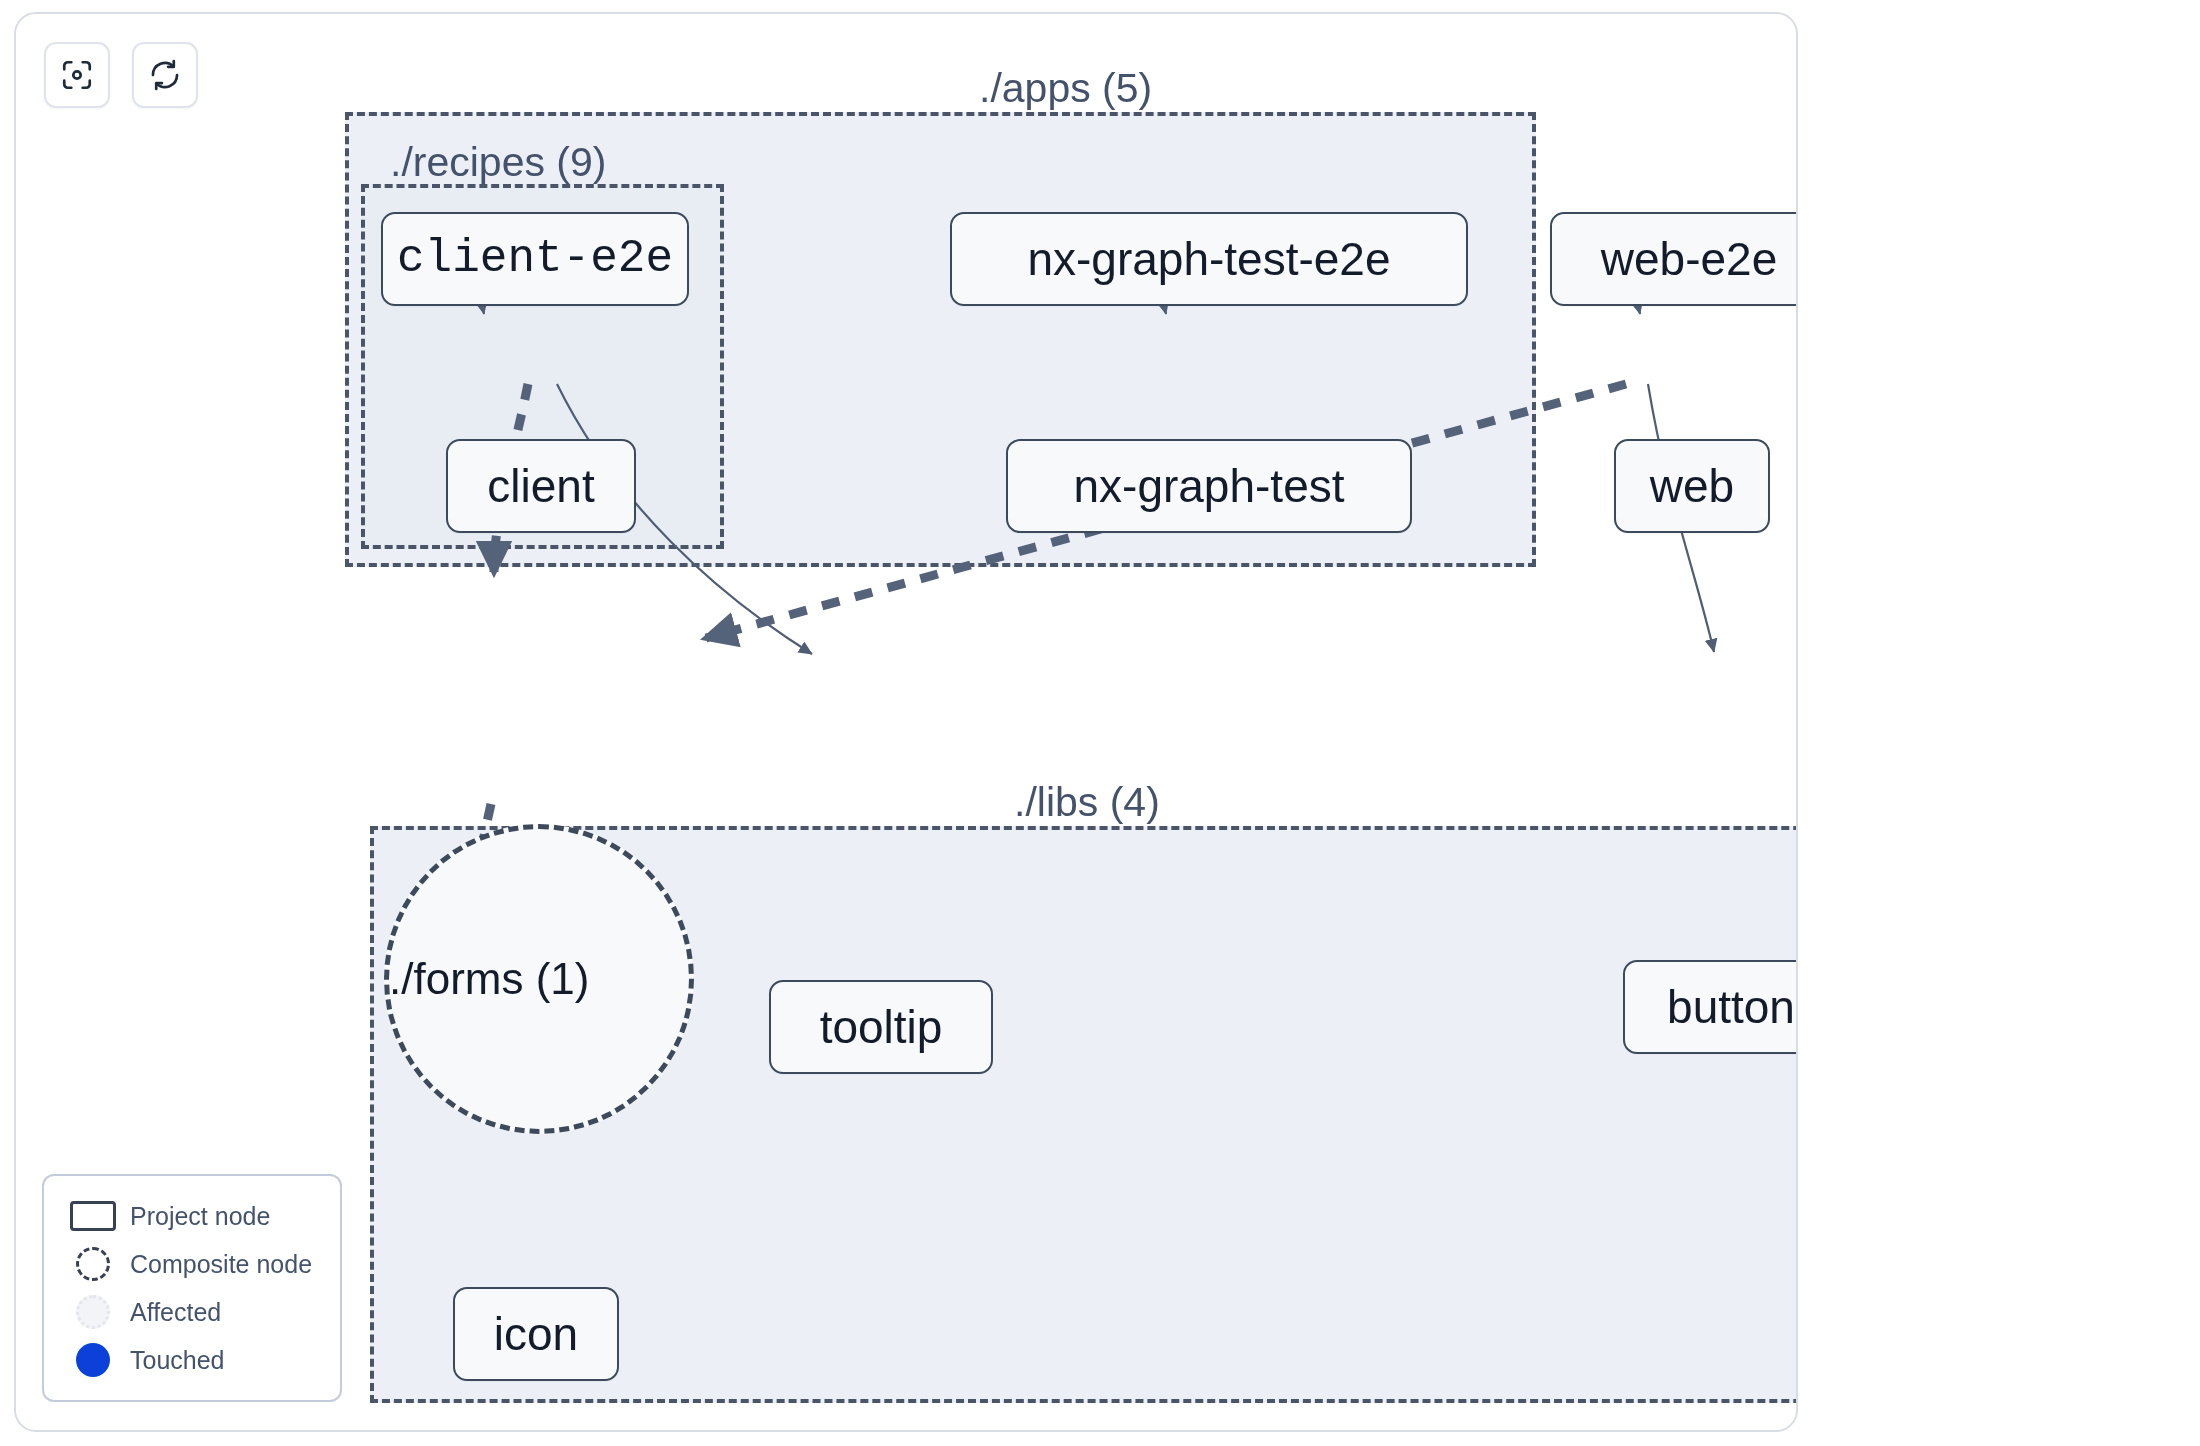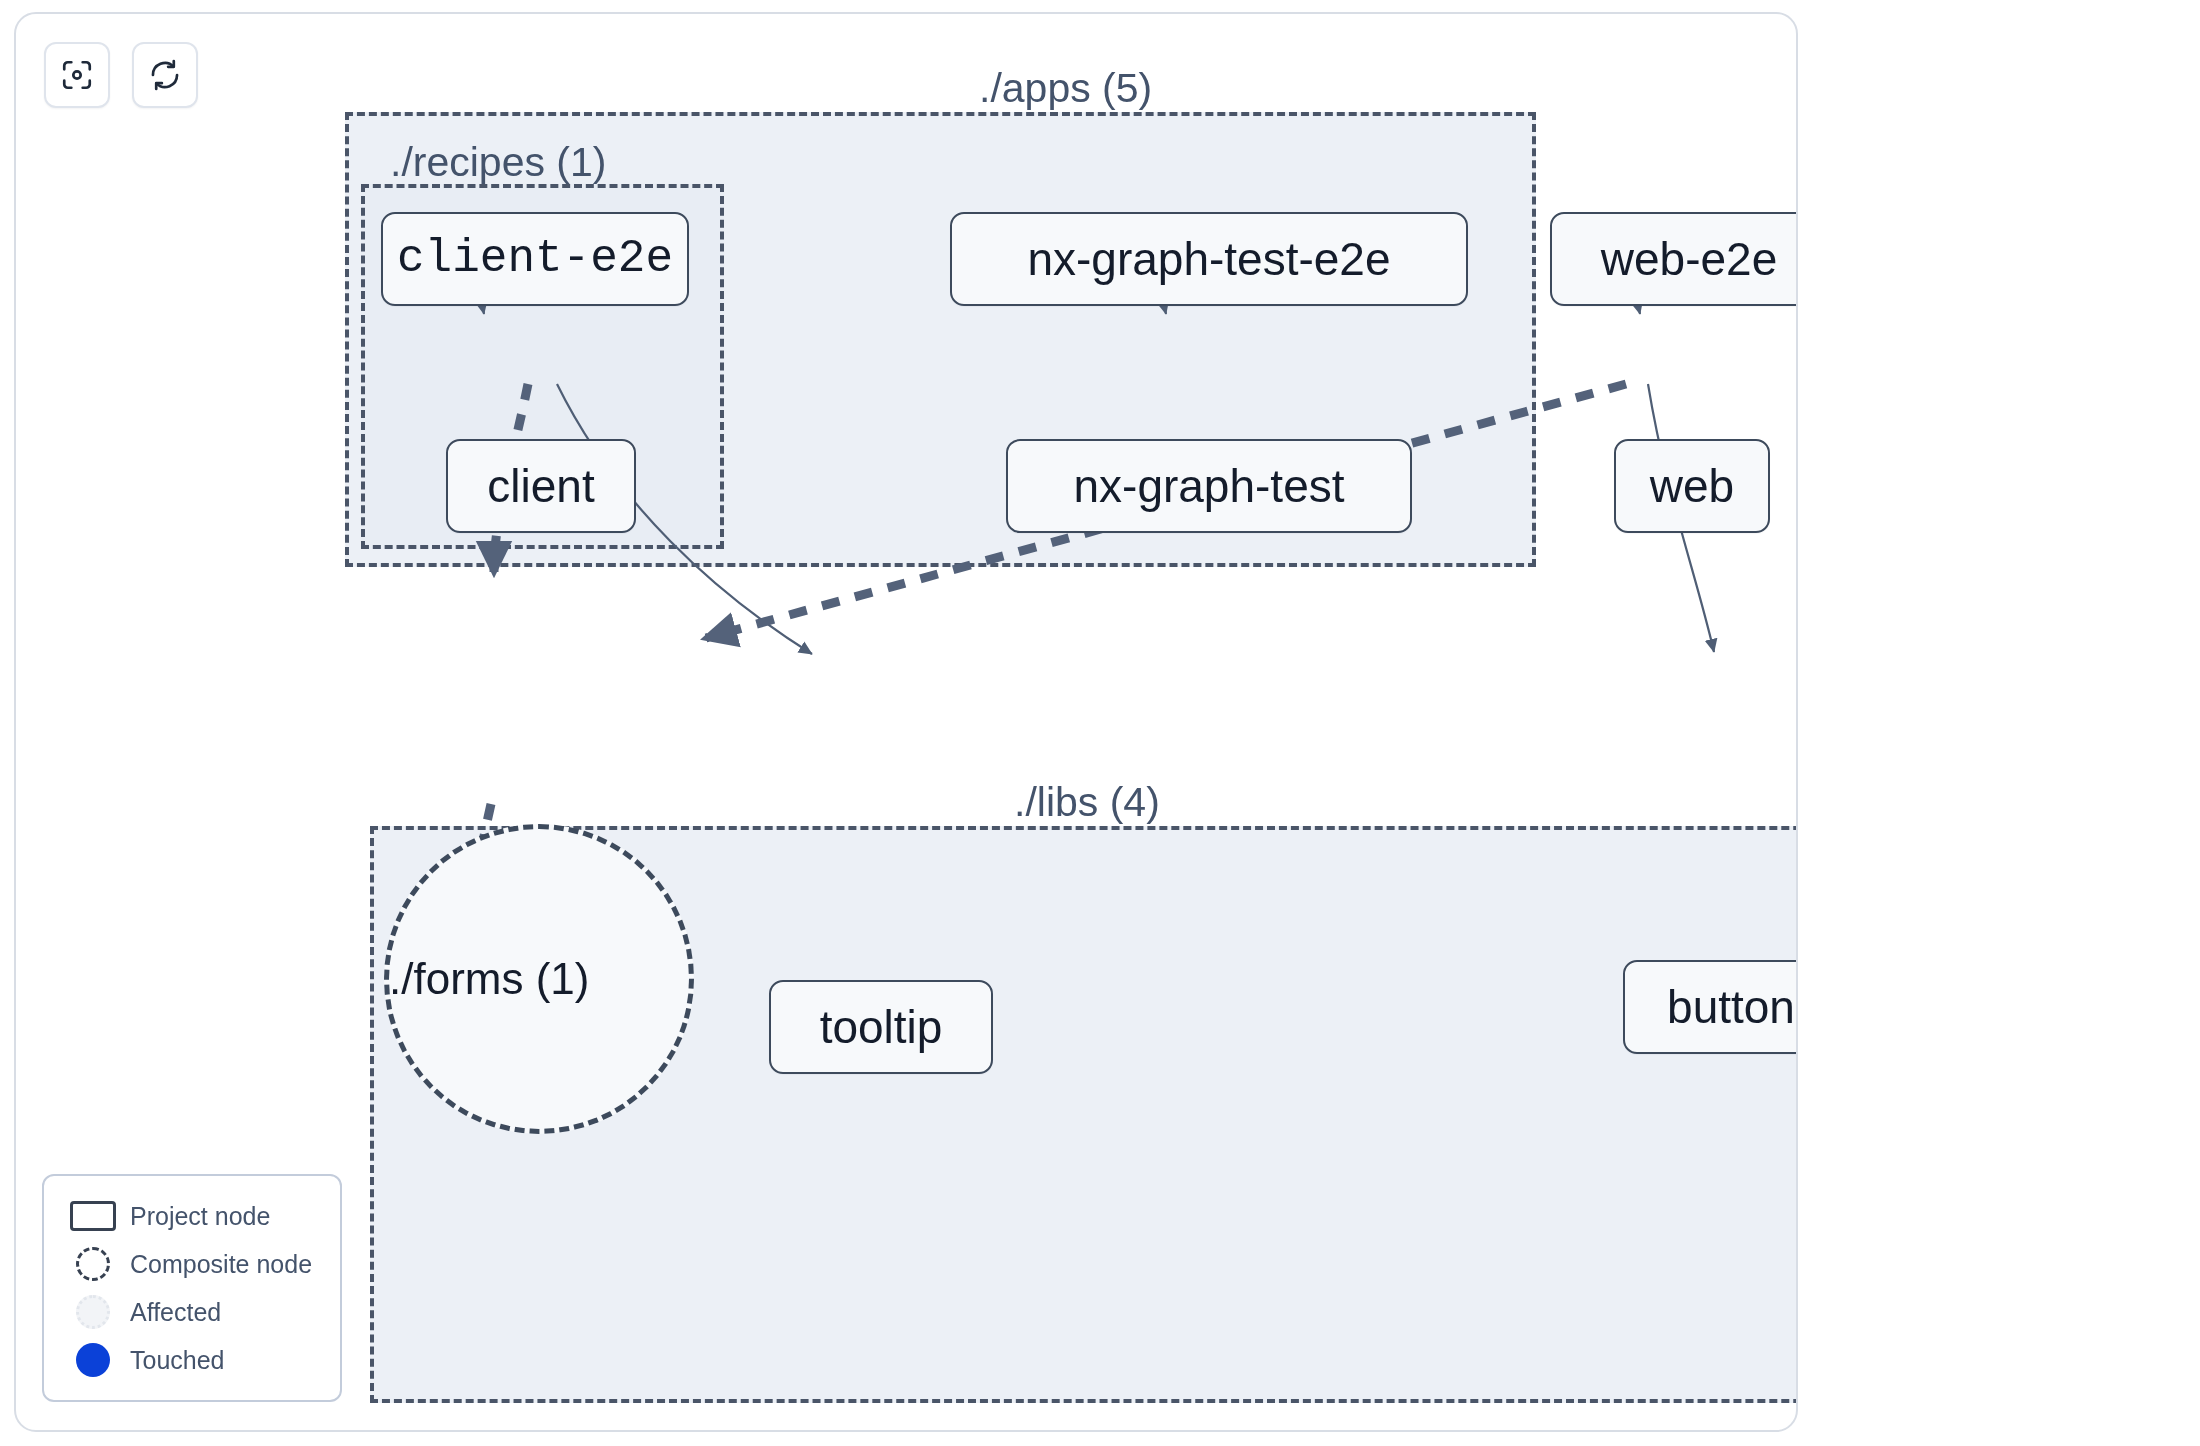--- a/index.html
+++ b/index.html
@@ -221,21 +221,21 @@
       </span>
     </button>
   </div>
 
   <div id="graph-canvas">
 
     <div class="group-box" style="left:329px; top:98px; width:1191px; height:455px;"></div>
     <div class="group-label" style="left:963px; top:54px;">./apps (5)</div>
 
     <div class="group-box inner" style="left:345px; top:170px; width:363px; height:365px;"></div>
-    <div class="group-label" style="left:374px; top:128px;">./recipes (1)</div>
+    <div class="group-label" style="left:374px; top:128px;">./recipes (9)</div>
 
     <div class="group-box" style="left:354px; top:812px; width:1503px; height:577px;"></div>
     <div class="group-label" style="left:998px; top:768px;text-align:right;">./libs (4)</div>
 
     <svg id="edge-layer" viewBox="0 0 2172 1420" preserveAspectRatio="none">
       <defs>
         <marker id="arrow-thin" viewBox="0 0 10 10" refX="8.5" refY="5" markerWidth="7" markerHeight="7" orient="auto-start-reverse">
           <path d="M0,0.8 L9,5 L0,9.2 z" fill="#4f5e75"></path>
         </marker>
         <marker id="arrow-thick" viewBox="0 0 10 10" refX="7.5" refY="5" markerWidth="4.6" markerHeight="4.6" orient="auto-start-reverse">
@@ -293,20 +293,23 @@
     </div>
 
     <div class="node" style="left:753px; top:946px; width:224px; height:94px;margin-top:20px;">
       <span>tooltip</span>
     </div>
 
     <div class="node" style="left:1607px; top:946px; width:216px; height:94px;">
       <span>button</span>
     </div>
 
+    <div class="node" style="left:437px; top:1273px; width:166px; height:94px;">
+      <span>icon</span>
+    </div>
 
   </div>
 
   <div id="legend">
     <div class="legend-row">
       <span class="legend-swatch">
         <span class="sw-project"></span>
       </span>
       <span class="legend-text">Project node</span>
     </div>

